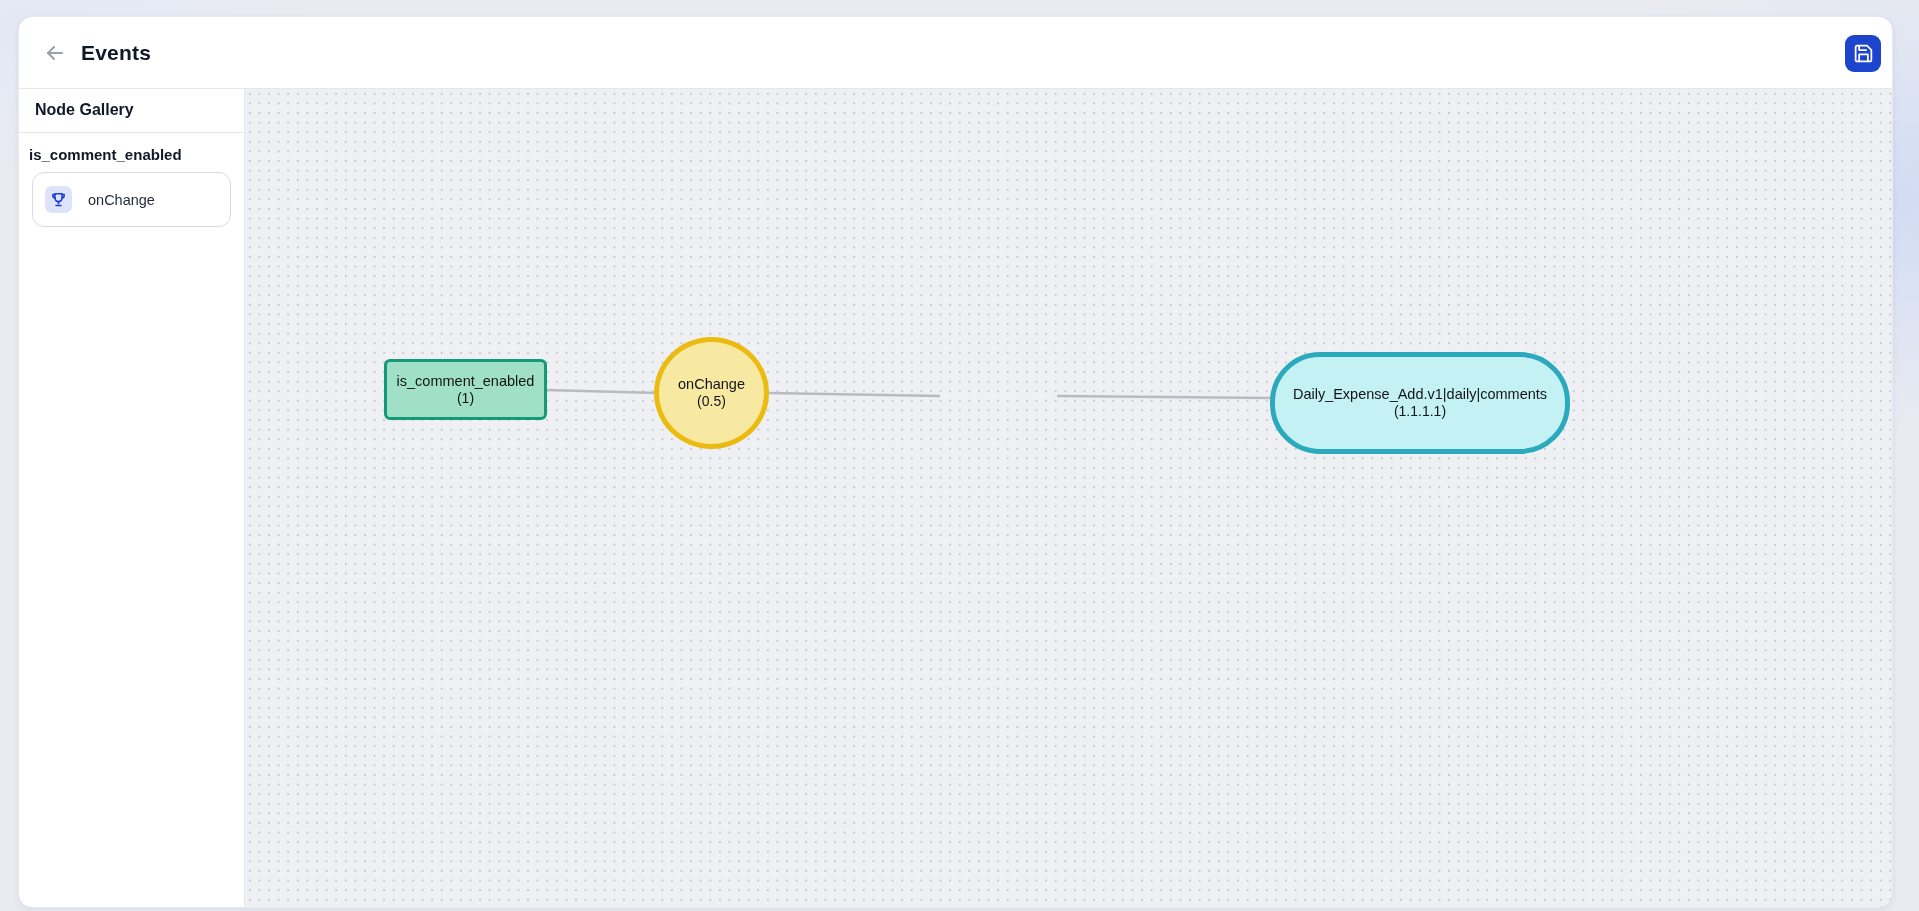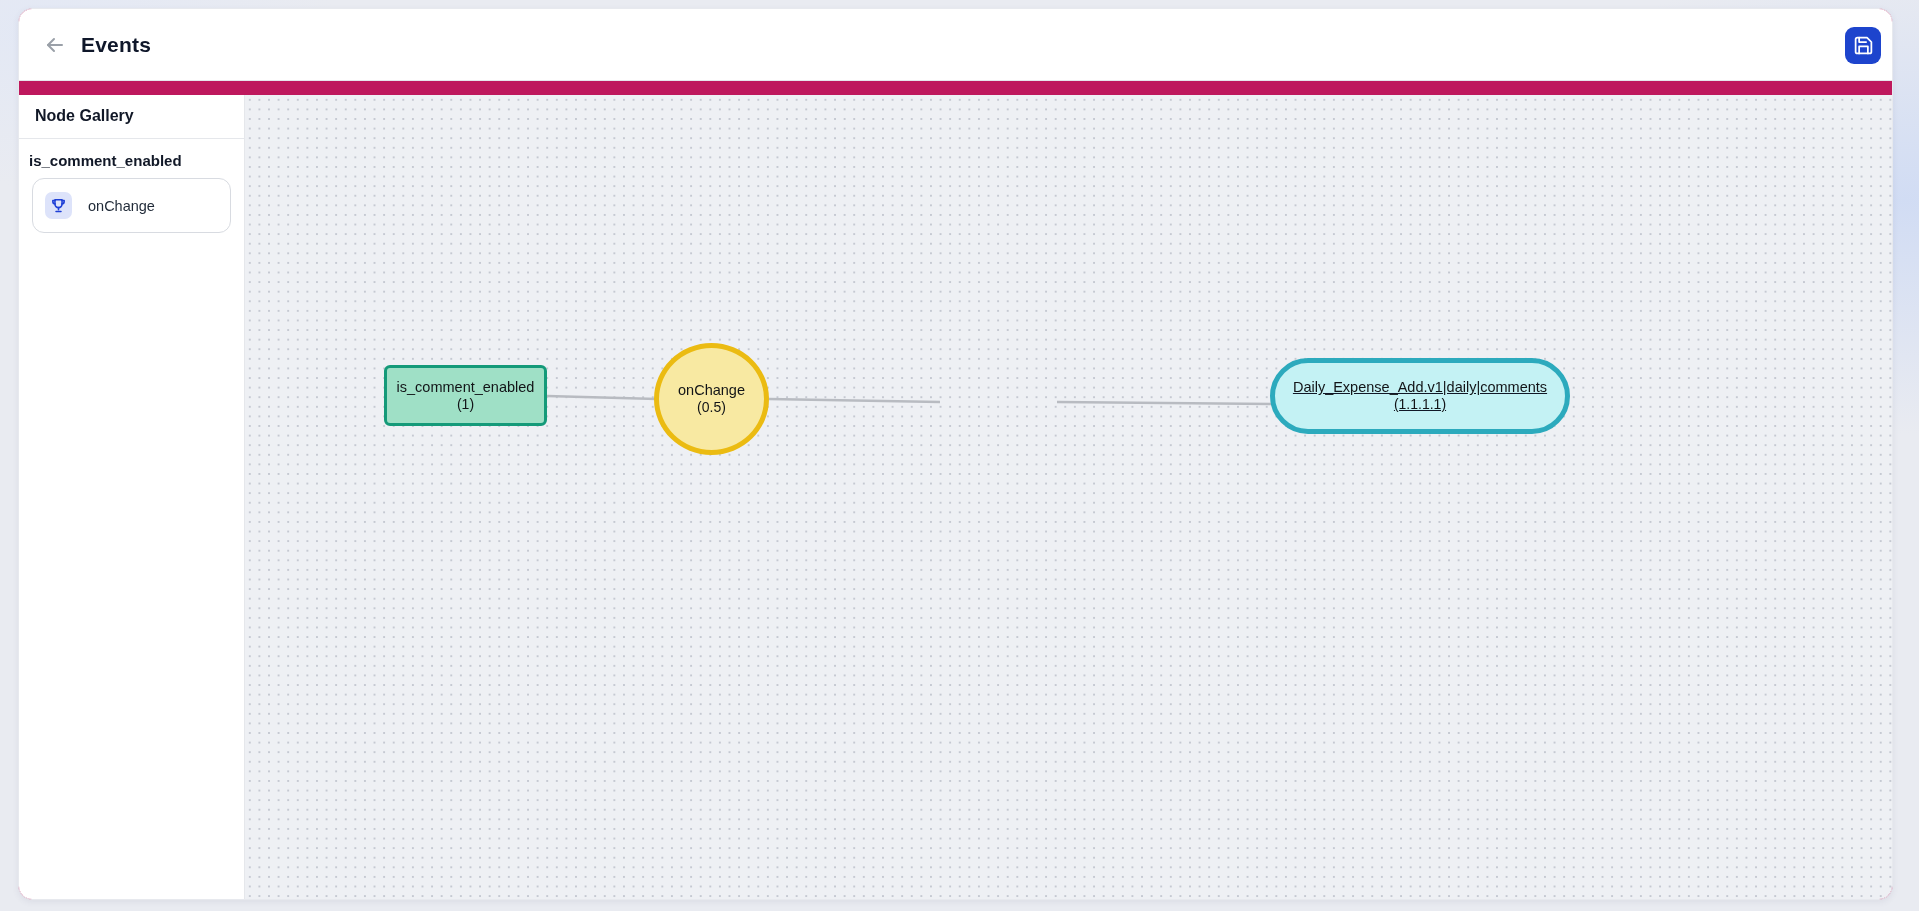--- a/index.html
+++ b/index.html
@@ -7,22 +7,22 @@
   body {
     font-family: "Liberation Sans", "DejaVu Sans", sans-serif;
     background:
       radial-gradient(700px 360px at 1905px 200px, rgba(196,212,245,.65), transparent 65%),
       radial-gradient(500px 260px at 40px 30px, rgba(222,230,248,.55), transparent 60%),
       #e9ebf1;
     position: relative;
     color: #111827;
   }
   .card {
-    position: absolute; left: 18px; top: 8px; width: 1875px; height: 892px;
-    background: #be185d; border-radius: 14px;
+    position: absolute; left: 18px; top: 16px; width: 1875px; height: 892px;
+    background: #f0abfc; border-radius: 14px;
     border: 1px solid #e7e9ee;
     box-shadow: 0 2px 6px rgba(60,70,100,.08);
     overflow: hidden;
     display: flex; flex-direction: column;
   }
   
   .header {
     height: 72px; flex: 0 0 72px;
     display: flex; align-items: center;
     padding: 0 20px 0 22px;
@@ -35,21 +35,21 @@
     cursor: pointer; background: none; border: none;
   }
   .page-title { font-size: 21px; font-weight: 700; letter-spacing: .2px; margin-left: 12px; color: #0f172a; }
   .save-btn {
     position: absolute; right: 11px; top: 18px;
     width: 36px; height: 37px; border: none; border-radius: 9px;
     background: #1d44cd; display: flex; align-items: center; justify-content: center;
     cursor: pointer;
   }
   
-  .body-row { flex: 1; display: flex; min-height: 0; margin-top: 14px; }
+  .body-row { flex: 1; display: flex; min-height: 0; }
   .sidebar {
     width: 226px; flex: 0 0 226px; background: #ffffff;
     border-right: 1px solid #e5e7eb;
     display: flex; flex-direction: column;
   }
   .sidebar-header {
     padding: 12px 16px 13px 16px;
     border-bottom: 1px solid #e5e7eb;
     font-size: 16px; font-weight: 700; color: #111827;
   }
@@ -93,22 +93,22 @@
   }
   .node-circle-1 {
     left: 409px; top: 248px; width: 115px; height: 112px;
     background: #f8e9a2; border: 5px solid #ebbb12; border-radius: 50%;
   }
   .node-circle-2 {
     left: 691px; top: 250px; width: 124px; height: 113px;
     background: #c7cdc9; border: 5px solid #6b7672; border-radius: 50%;
   }
   .node-pill {
-    left: 1025px; top: 263px; width: 300px; height: 76px;
-    background: #c4f2f4; border: 5px solid #2caabd; border-radius: 50px; text-decoration: underline;
+    left: 1025px; top: 263px; width: 300px; height: 102px;
+    background: #c4f2f4; border: 5px solid #2caabd; border-radius: 50px;
   }
 </style>
 </head>
 <body>
 
 <div class="card">
 
   <div class="header">
     <button class="back-btn">
       <span style="display:flex">

